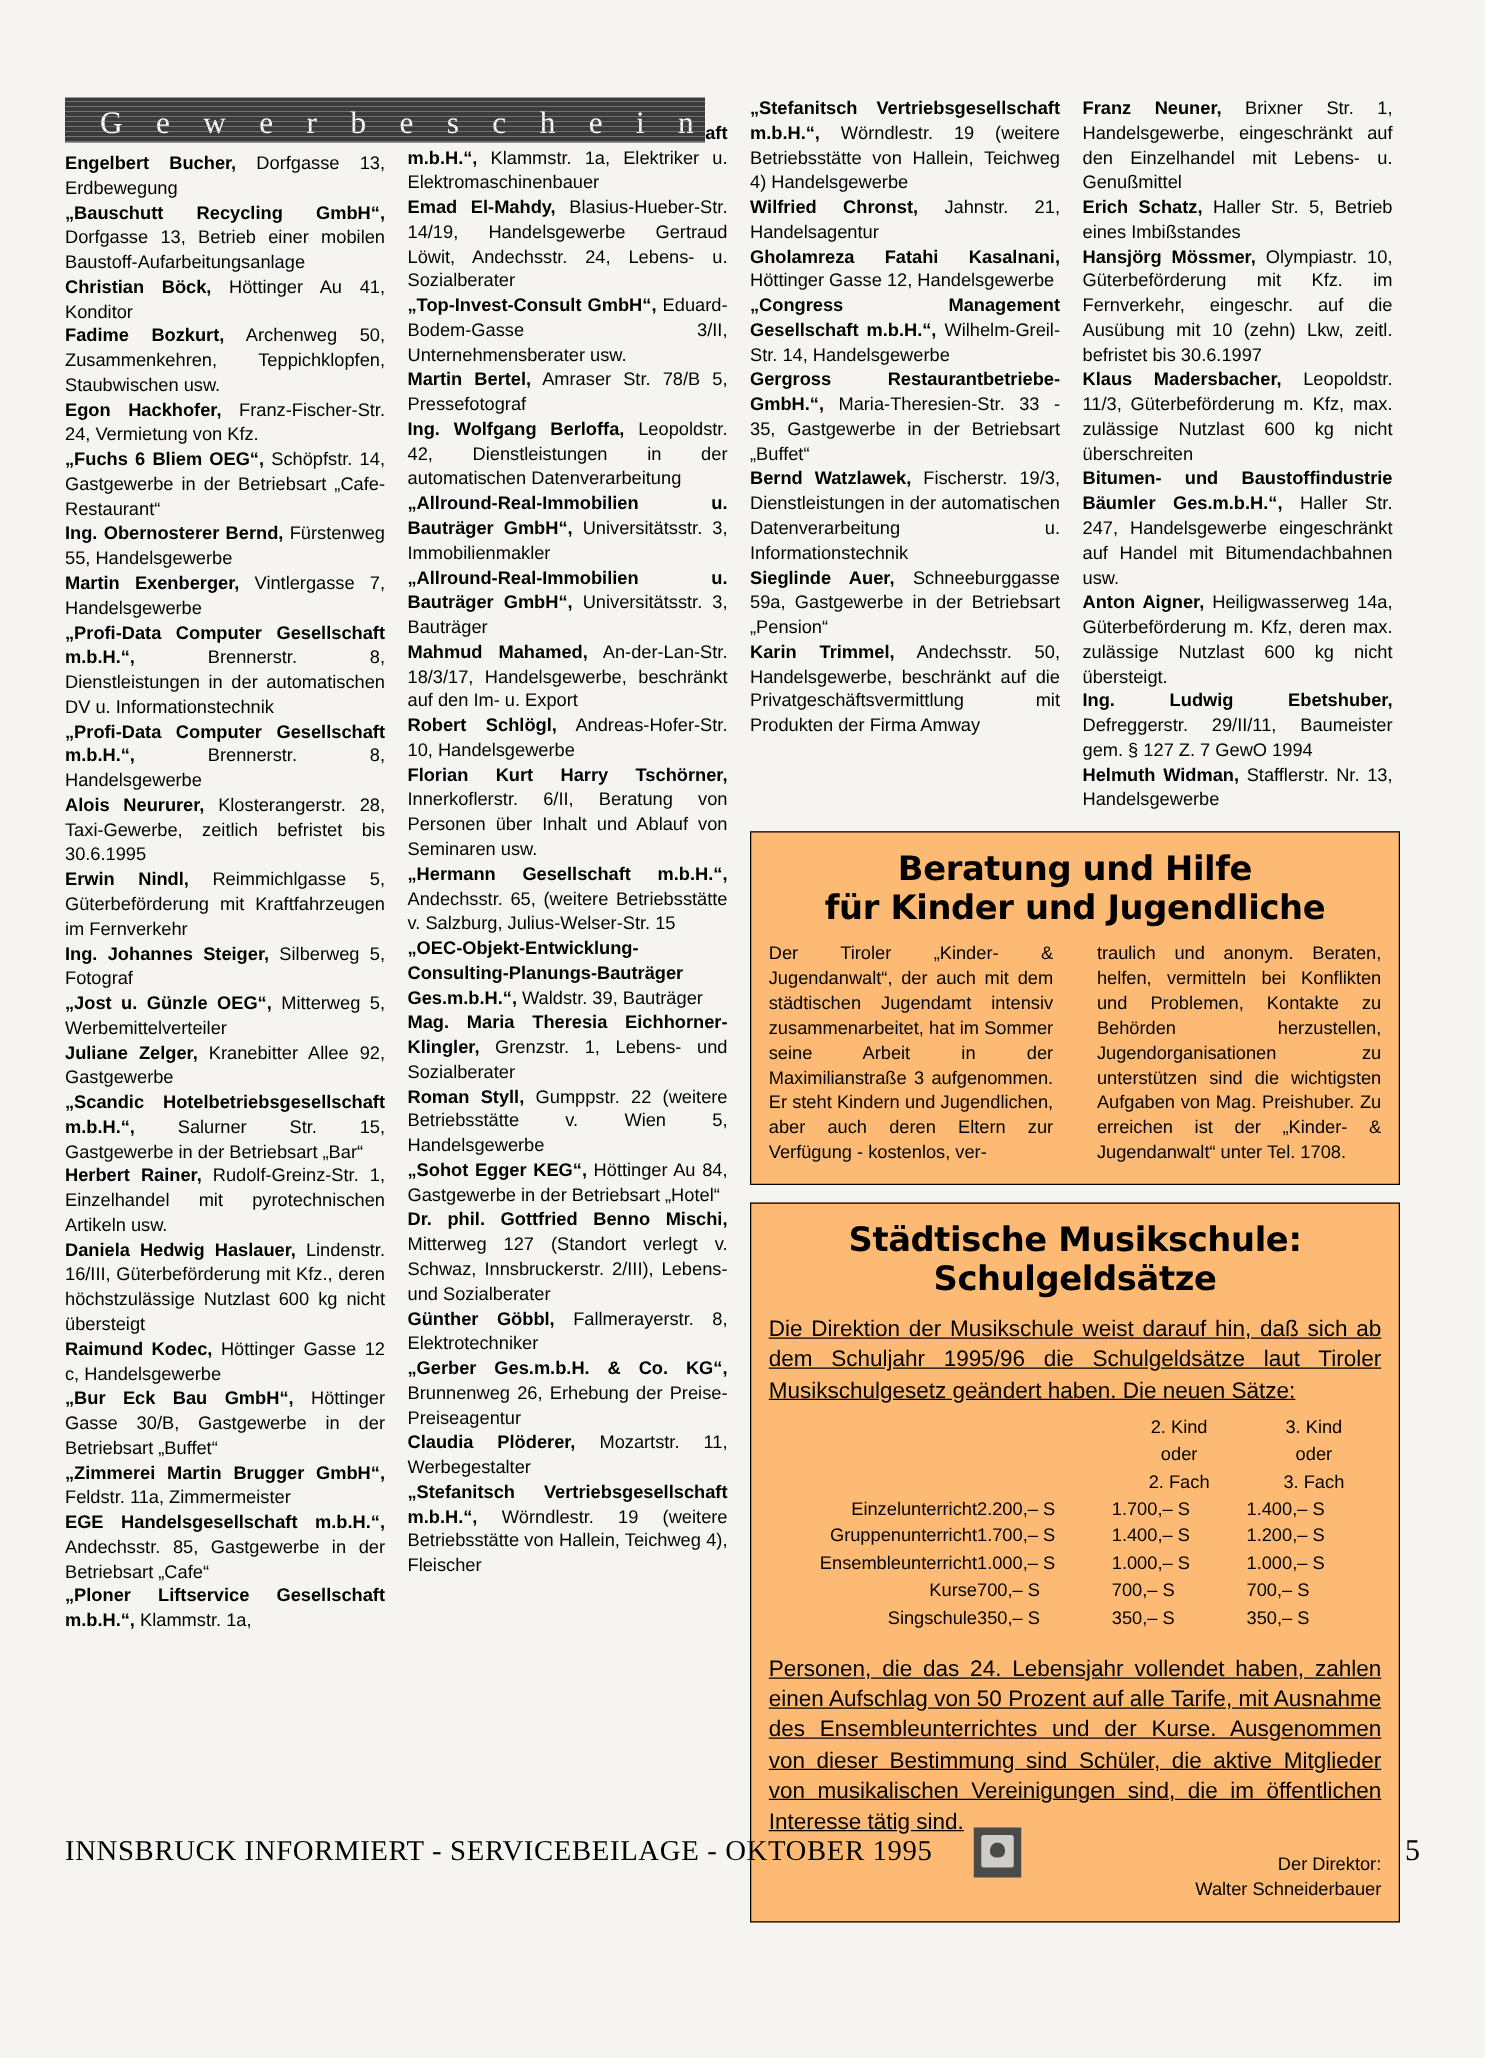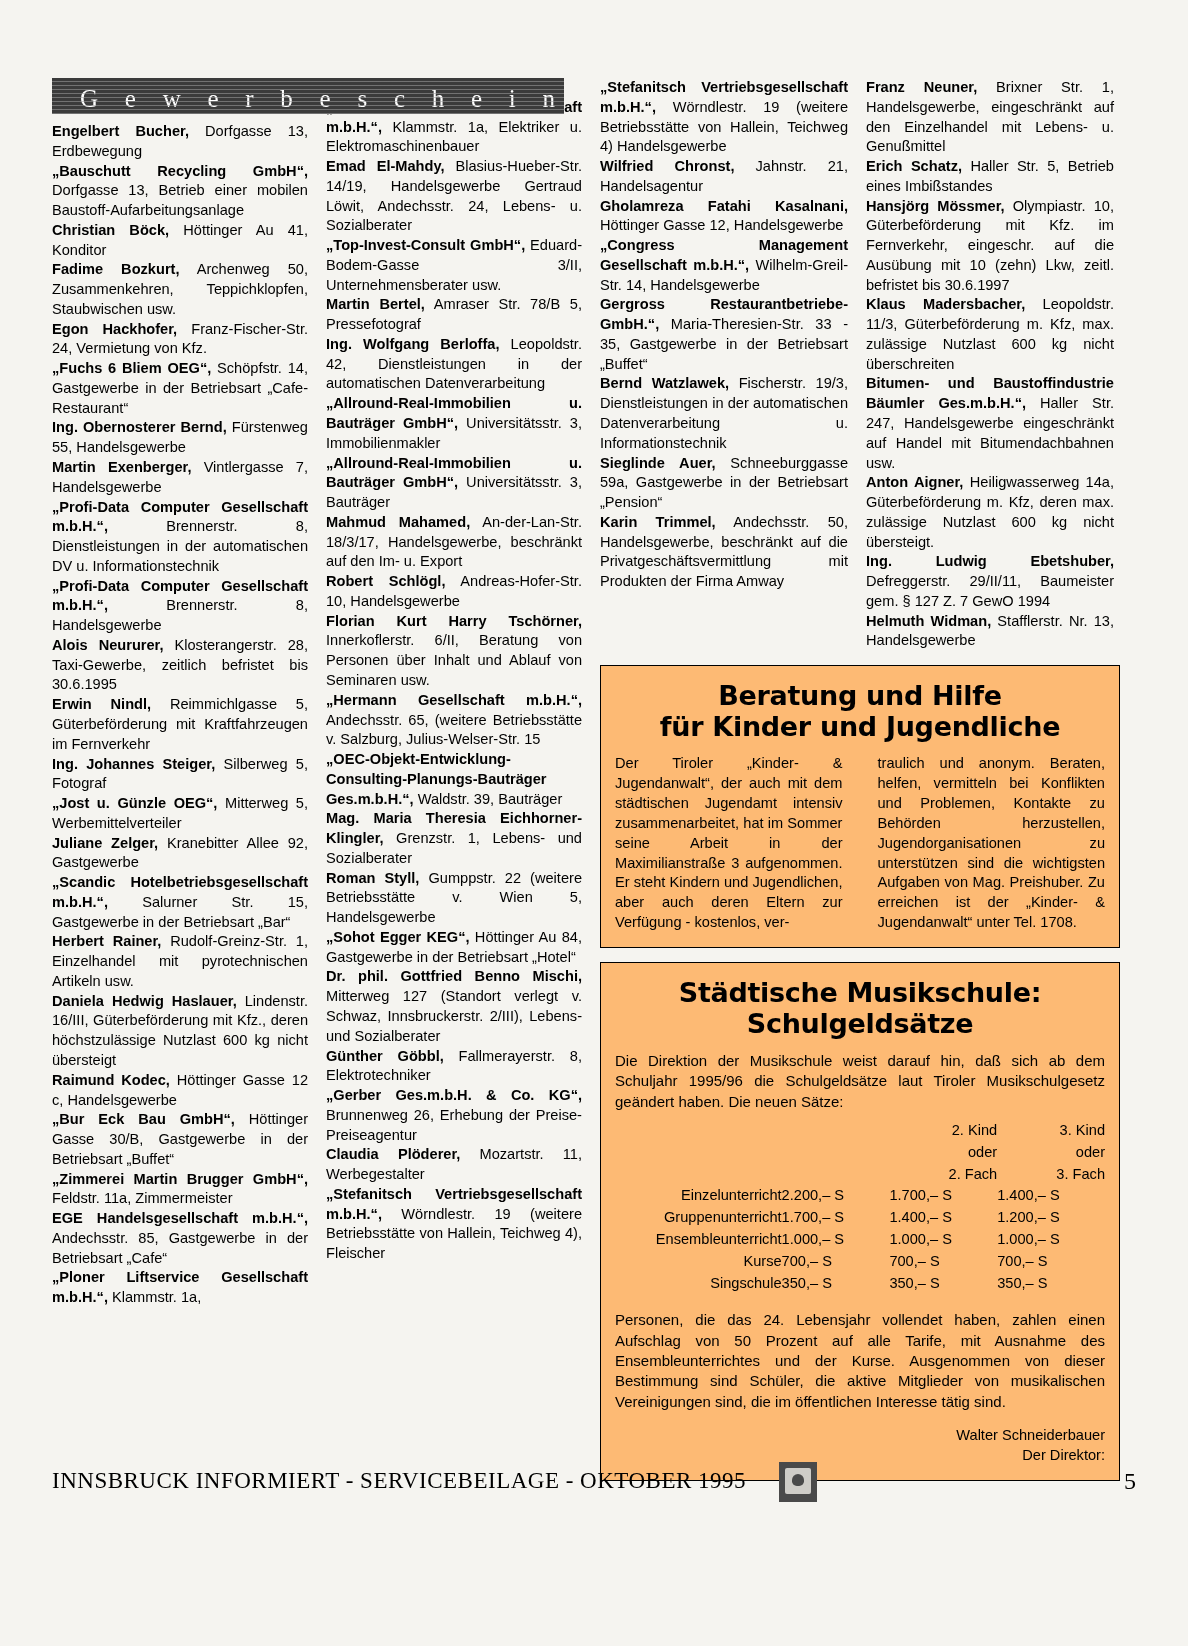--- a/index.html
+++ b/index.html
@@ -102,39 +102,40 @@
   }
   .box .two > div {
     width: 50%;
     font-size: 14.6px;
     line-height: 1.36;
     text-align: justify;
     hyphens: auto;
   }
   .box p {
     margin: 0 0 8px 0;
-    font-size: 15px;
+    font-size: 18px;
     line-height: 1.36;
     text-align: justify;
+    text-decoration: underline;
   }
 
   table.fees {
     width: 100%;
     border-collapse: collapse;
     font-size: 14.6px;
     margin-top: 4px;
   }
   table.fees td, table.fees th {
     padding: 1px 0;
     vertical-align: bottom;
     font-weight: normal;
   }
   table.fees td.label { text-align: right; }
   table.fees td.num { text-align: left; padding-right: 4px; }
-  table.fees .hdr td { text-align: right; }
+  table.fees .hdr td { text-align: center; }
 
   .signature {
     text-align: right;
     margin-top: 14px;
     font-size: 14.6px;
     line-height: 1.36;
   }
 
   .footer {
     position: absolute;
@@ -343,22 +344,22 @@
                 <tr>
                   <td class="label">Singschule</td>
                   <td class="num">350,– S</td>
                   <td class="num">350,– S</td>
                   <td class="num">350,– S</td>
                 </tr>
               </tbody>
           </table>
           <p style="margin-top:16px;">Personen, die das 24. Lebensjahr vollendet haben, zahlen einen Aufschlag von 50 Prozent auf alle Tarife, mit Ausnahme des Ensembleunterrichtes und der Kurse. Ausgenommen von dieser Bestimmung sind Schüler, die aktive Mitglieder von musikalischen Vereinigungen sind, die im öffentlichen Interesse tätig sind.</p>
           <div class="signature">
+            <div>Der Direktor:</div>
             <div>Walter Schneiderbauer</div>
-            <div>Der Direktor:</div>
           </div>
         </div>
       </div>
 
     </div>
   </div>
 
   <div class="footer">
     <div class="ftext">INNSBRUCK INFORMIERT - SERVICEBEILAGE - OKTOBER 1995</div>
     <div class="crest">

